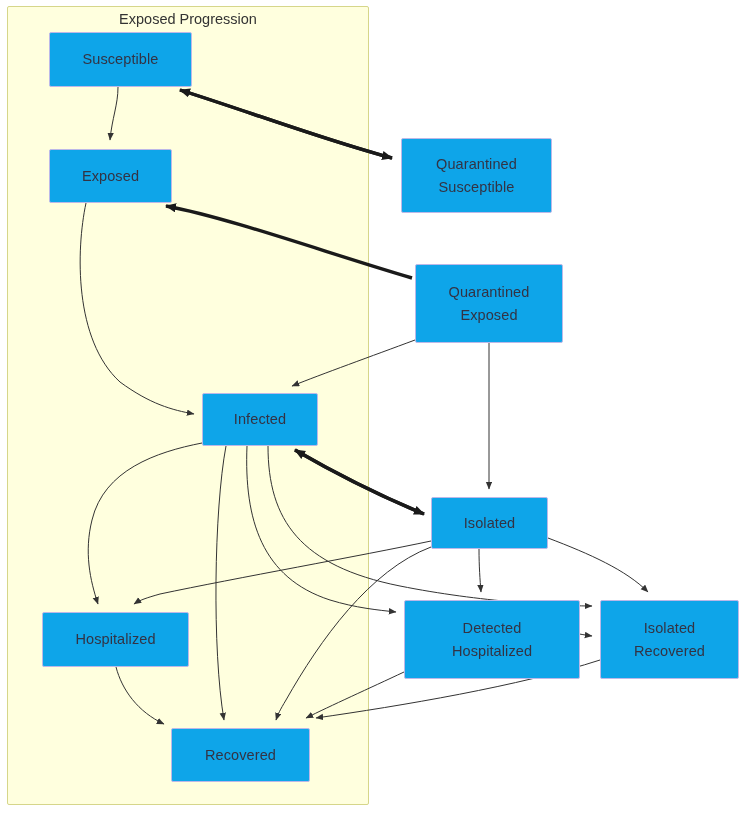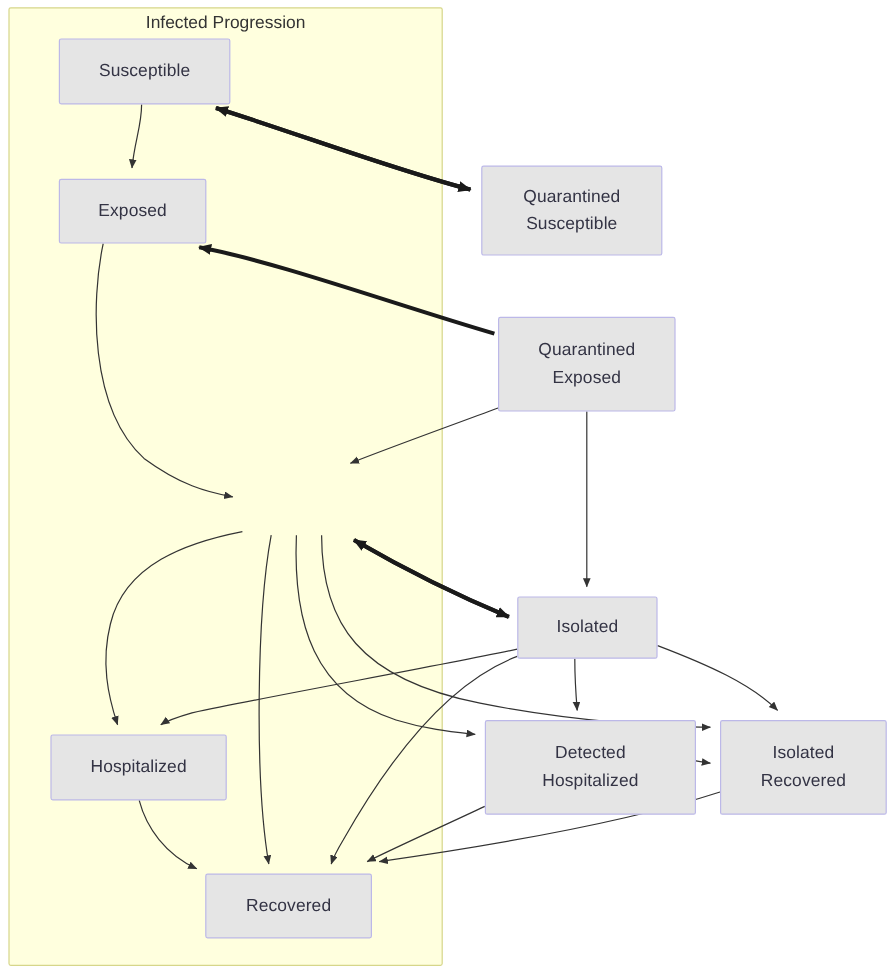--- a/index.html
+++ b/index.html
@@ -22,21 +22,21 @@
   }
   .diagram-svg {
     position: absolute;
     left: 0; top: 0;
     width: 747px;
     height: 816px;
   }
   .node {
     position: absolute;
     box-sizing: border-box;
-    background: #e5e5e5;
+    background: #0ea5e9;
     border: 1px solid #bcb8e8;
     border-radius: 2px;
     display: flex;
     align-items: center;
     justify-content: center;
     text-align: center;
     color: #333344;
     font-size: 14.5px;
     line-height: 1.55;
     letter-spacing: 0.1px;
@@ -56,21 +56,21 @@
     text-align: center;
     white-space: nowrap;
   }
 </style>
 </head>
 <body>
 
 <div id="canvas">
 
   <div class="subgraph-box" style="left:7px; top:6px; width:362px; height:799px;"></div>
-  <div class="subgraph-title" style="left:7px; top:11px; width:362px;">Infected Progression</div>
+  <div class="subgraph-title" style="left:7px; top:11px; width:362px;">Exposed Progression</div>
 
   <svg class="diagram-svg" viewBox="0 0 747 816" xmlns="http://www.w3.org/2000/svg">
     <defs>
       <marker id="ah" markerWidth="9" markerHeight="9" refX="7.2" refY="3.2" orient="auto" markerUnits="userSpaceOnUse">
         <path d="M0,0 L7.6,3.2 L0,6.4 z" fill="#333333"></path>
       </marker>
       <marker id="ahT" markerWidth="14" markerHeight="14" refX="10" refY="4.6" orient="auto" markerUnits="userSpaceOnUse">
         <path d="M0,0 L11,4.6 L0,9.2 z" fill="#1a1a1a"></path>
       </marker>
     </defs>
@@ -133,20 +133,23 @@
   <div class="node" style="left:401px; top:138px; width:151px; height:75px; flex-direction:column;">
     <span>Quarantined</span>
     <span>Susceptible</span>
   </div>
 
   <div class="node" style="left:415px; top:264px; width:148px; height:79px; flex-direction:column;">
     <span>Quarantined</span>
     <span>Exposed</span>
   </div>
 
+  <div class="node" style="left:202px; top:393px; width:116px; height:53px;">
+    <span>Infected</span>
+  </div>
 
   <div class="node" style="left:431px; top:497px; width:117px; height:52px;">
     <span>Isolated</span>
   </div>
 
   <div class="node" style="left:42px; top:612px; width:147px; height:55px;">
     <span>Hospitalized</span>
   </div>
 
   <div class="node" style="left:404px; top:600px; width:176px; height:79px; flex-direction:column;">

